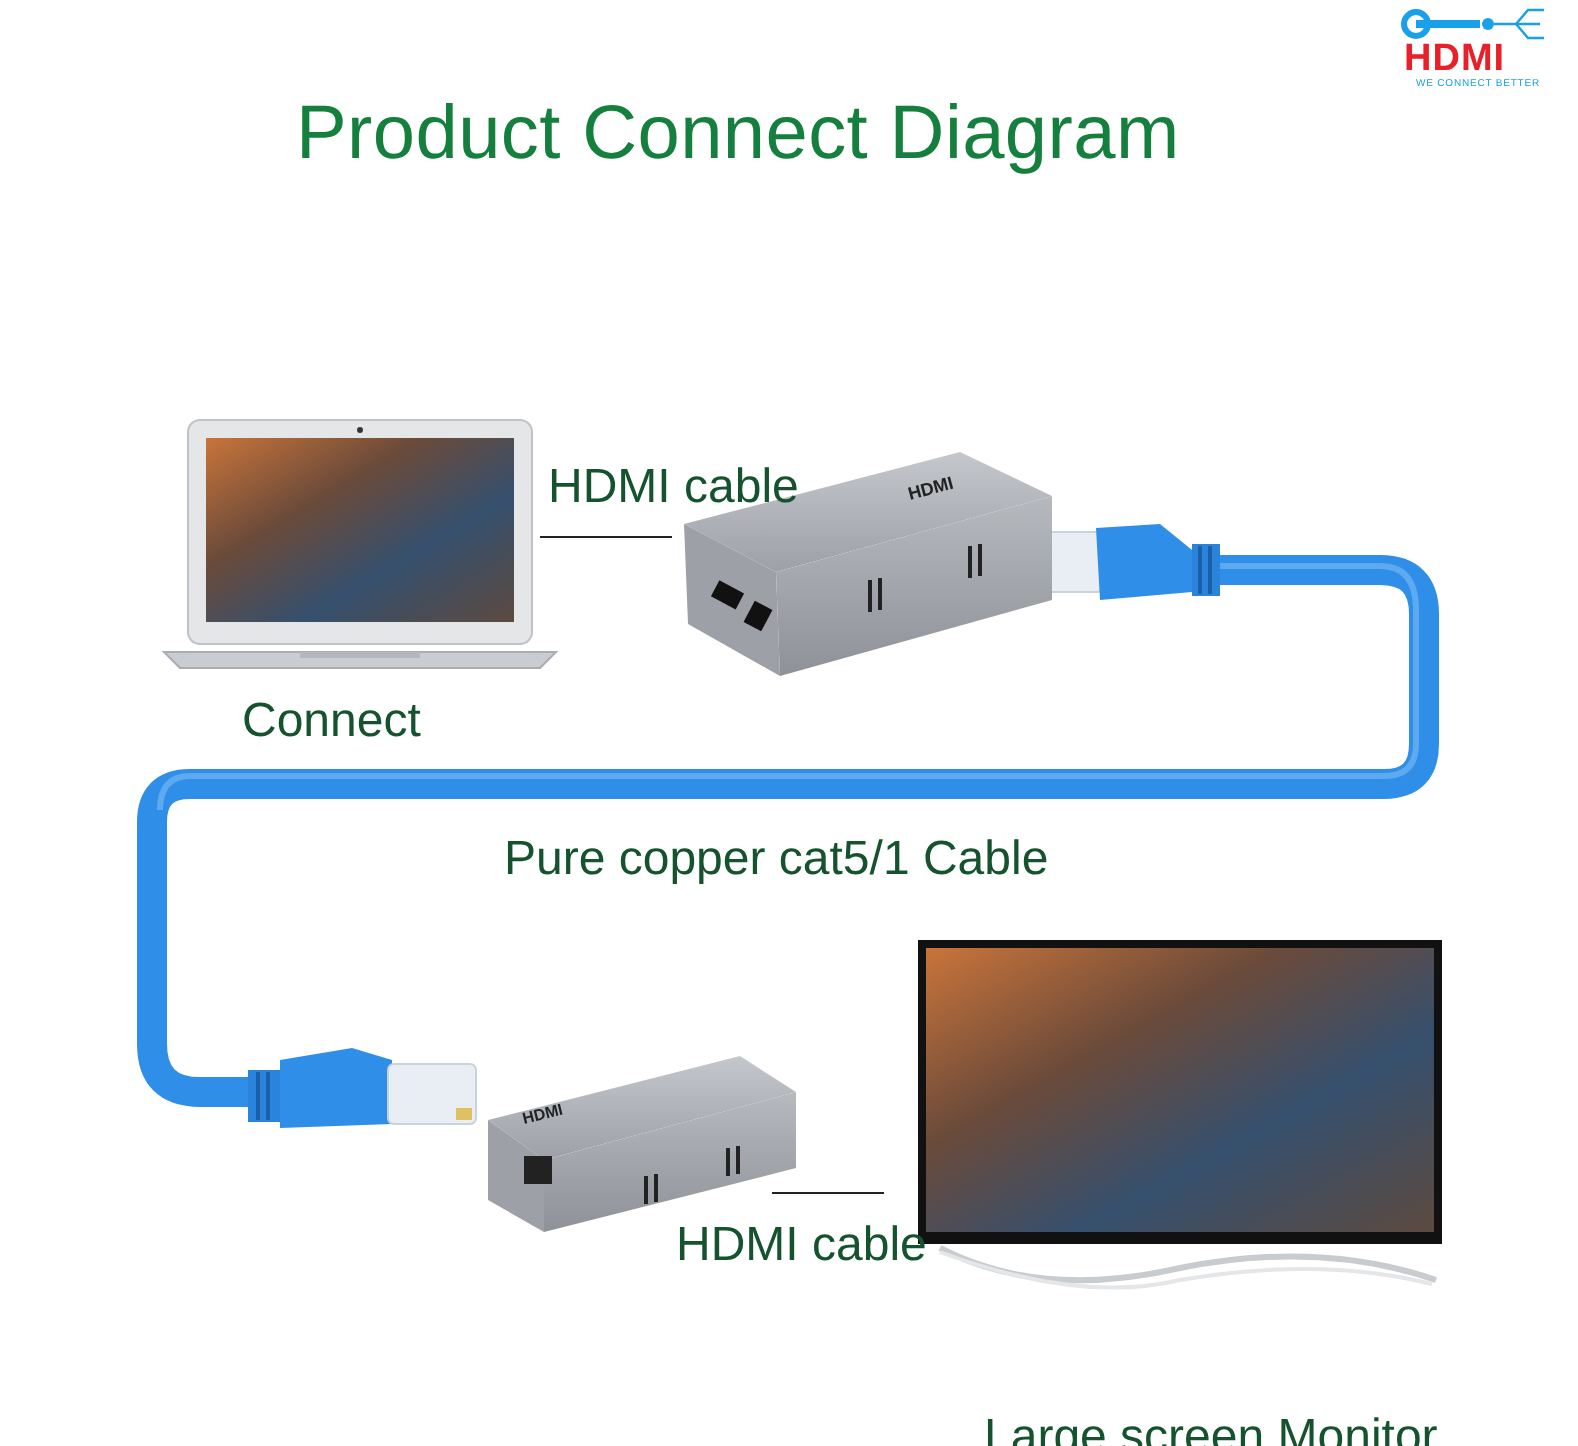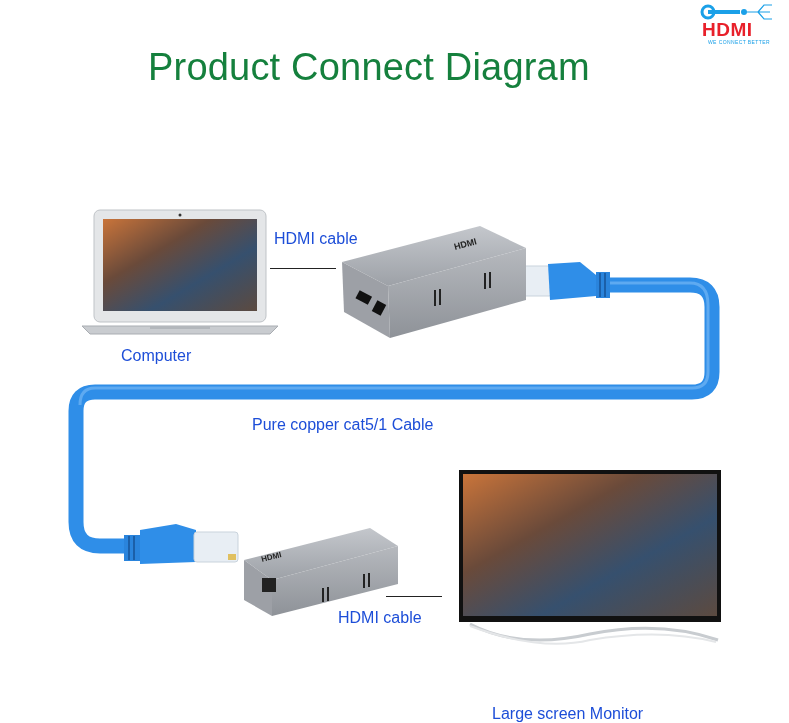--- a/index.html
+++ b/index.html
@@ -1,20 +1,20 @@
 <!DOCTYPE html>
 <html><head>
 <meta charset="utf-8">
 <style>
   html, body { margin:0; padding:0; background:#ffffff; }
   body { width:789px; height:723px; position:relative; overflow:hidden;
          font-family:"Liberation Sans", sans-serif; }
   .abs { position:absolute; }
   .title { left:148px; top:46px; font-size:38px; color:#15803d; white-space:nowrap; letter-spacing:0.2px; }
-  .label { font-size:16px; color:#1d4ed8; white-space:nowrap; }
+  .label { font-size:24px; color:#14532d; white-space:nowrap; }
   .logo { left:700px; top:2px; width:90px; height:46px; }
   .logo-text { left:702px; top:19px; font-size:19px; font-weight:bold; color:#e8202a; letter-spacing:0.5px; font-family:"Liberation Sans", sans-serif; }
   .logo-tag { left:708px; top:39px; font-size:5px; color:#1aa0e8; letter-spacing:0.4px; white-space:nowrap; }
   .hline { height:1px; background:#222; }
   svg { position:absolute; left:0; top:0; }
 </style>
 </head>
 <body>
 
 <svg width="789" height="723">
@@ -108,20 +108,20 @@
   </svg>
 </div>
 <div class="abs logo-text">HDMI</div>
 <div class="abs logo-tag">WE CONNECT BETTER</div>
 
 <div class="abs title">Product Connect Diagram</div>
 
 <div class="abs label" style="left:274px; top:230px;">HDMI cable</div>
 <div class="abs hline" style="left:270px; top:268px; width:66px;"></div>
 
-<div class="abs label" style="left:121px; top:347px;">Computer</div>
+<div class="abs label" style="left:121px; top:347px;">Connect</div>
 
 <div class="abs label" style="left:252px; top:416px;">Pure copper cat5/1 Cable</div>
 
 <div class="abs hline" style="left:386px; top:596px; width:56px;"></div>
 <div class="abs label" style="left:338px; top:609px;">HDMI cable</div>
 
 <div class="abs label" style="left:492px; top:673px;margin-top:32px;">Large screen Monitor</div>
 
 </body></html>

